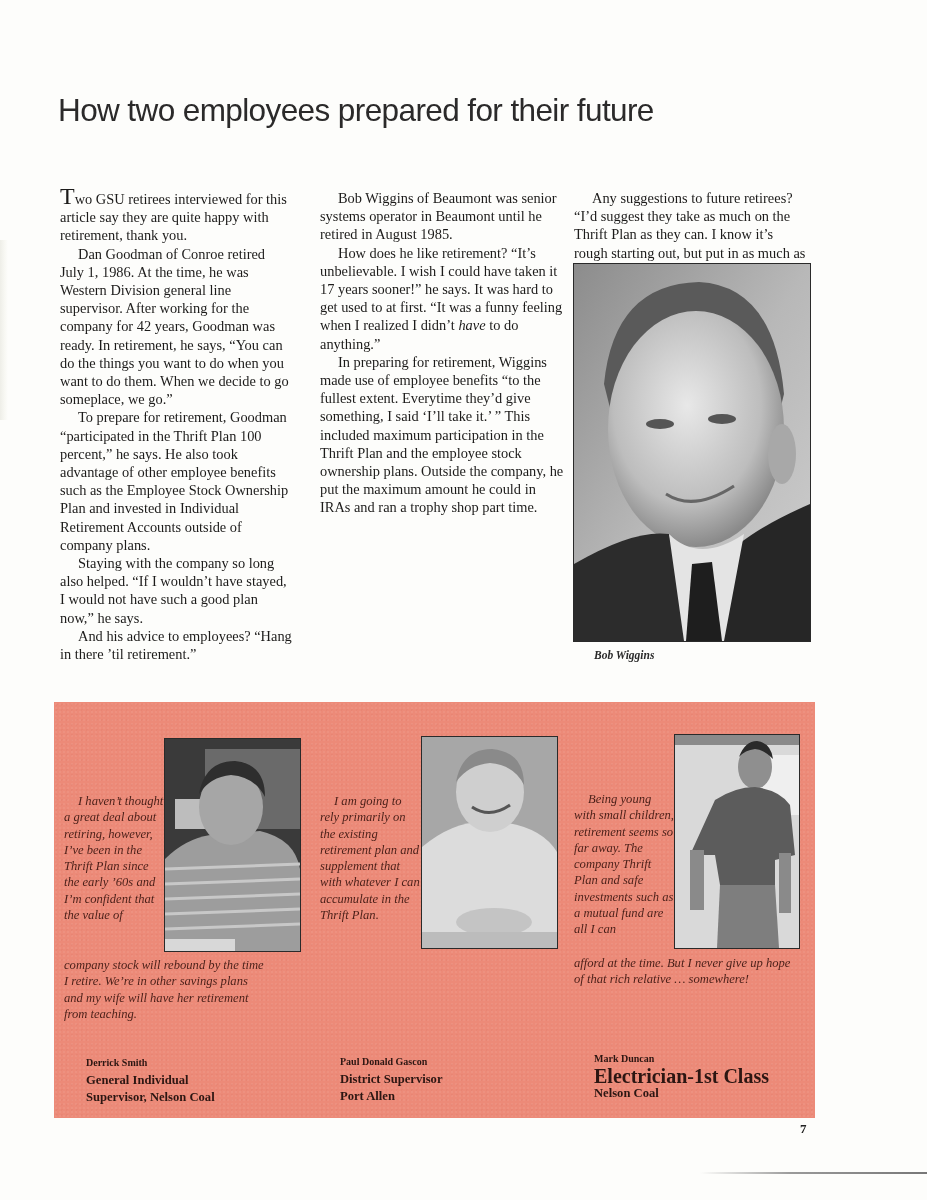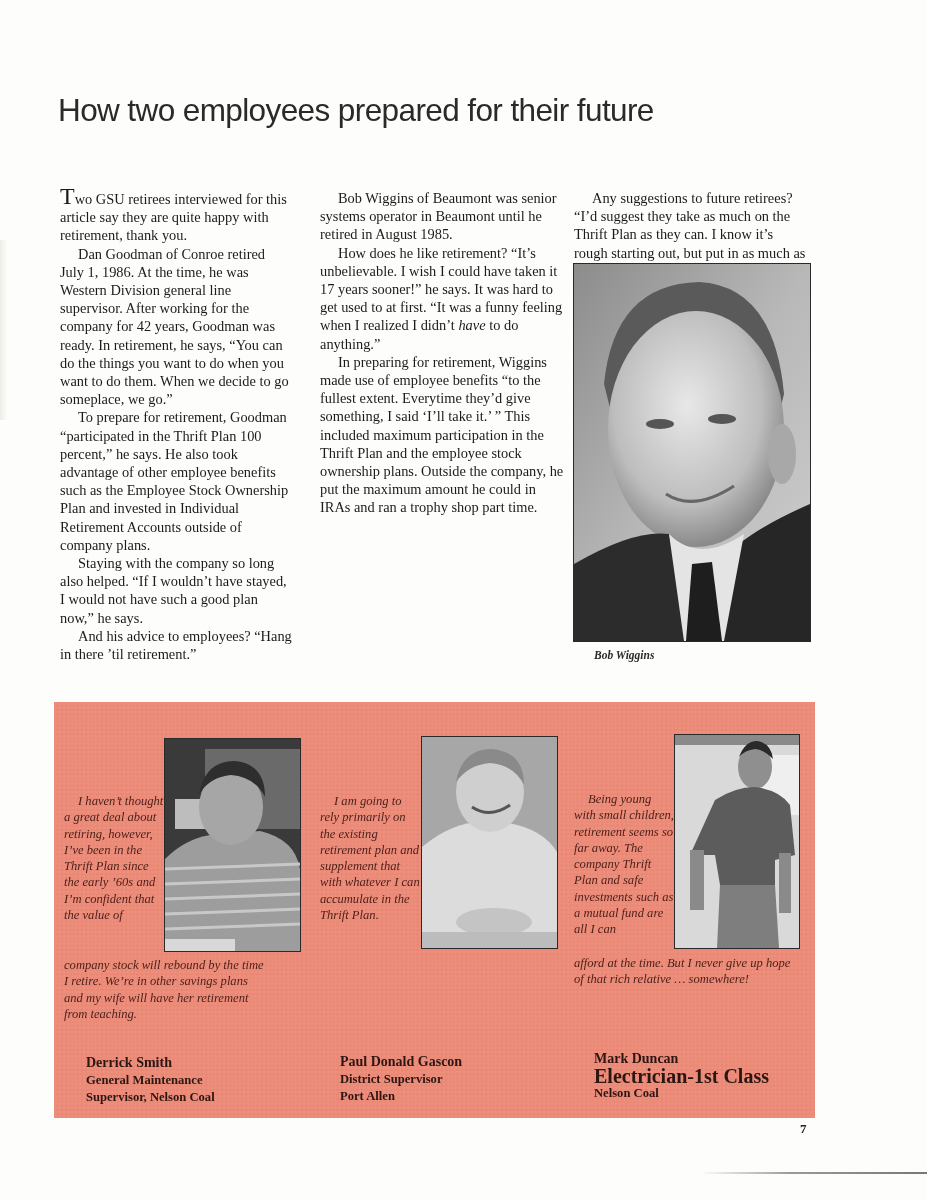--- a/index.html
+++ b/index.html
@@ -62,21 +62,21 @@
   #quote-smith  { left: 64px;  top: 793px; width: 100px; }
   #quote-smith-cont { left: 64px; top: 957px; width: 200px; }
   #quote-gascon { left: 320px; top: 793px; width: 100px; }
   #quote-duncan { left: 574px; top: 791px; width: 100px; }
   #quote-duncan-cont { left: 574px; top: 955px; width: 220px; }
 
   .person {
     position: absolute; font-weight: 700; color: #2c1612;
     font-size: 12.6px; line-height: 17px;
   }
-  .person .name { font-size: 14px; display: block; margin-bottom: 1px; }
+  .person .name { font-size: 10px; display: block; margin-bottom: 1px; }
   .person .title, .person .org { display: block; }
   #person-smith  { left: 86px;  top: 1054px; }
   #person-gascon { left: 340px; top: 1053px; }
   #person-duncan { left: 594px; top: 1050px; }
 
   .page-number {
     position: absolute; left: 800px; top: 1121px;
     font-size: 13px; font-weight: 700; color: #222;
   }
   .bottom-rule {
@@ -198,21 +198,21 @@
 
 <div class="quote" id="quote-duncan">
   <p>Being young with small children, retirement seems so far away. The company Thrift Plan and safe investments such as a mutual fund are all I can</p>
 </div>
 <div class="quote" id="quote-duncan-cont">
   <p style="text-indent:0">afford at the time. But I never give up hope of that rich relative … somewhere!</p>
 </div>
 
 <div class="person" id="person-smith">
   <span class="name">Derrick Smith</span>
-  <span class="title">General Maintenance</span>
+  <span class="title">General Individual</span>
   <span class="org">Supervisor, Nelson Coal</span>
 </div>
 <div class="person" id="person-gascon">
   <span class="name">Paul Donald Gascon</span>
   <span class="title">District Supervisor</span>
   <span class="org">Port Allen</span>
 </div>
 <div class="person" id="person-duncan">
   <span class="name">Mark Duncan</span>
   <span class="title" style="font-size:20px">Electrician-1st Class</span>

